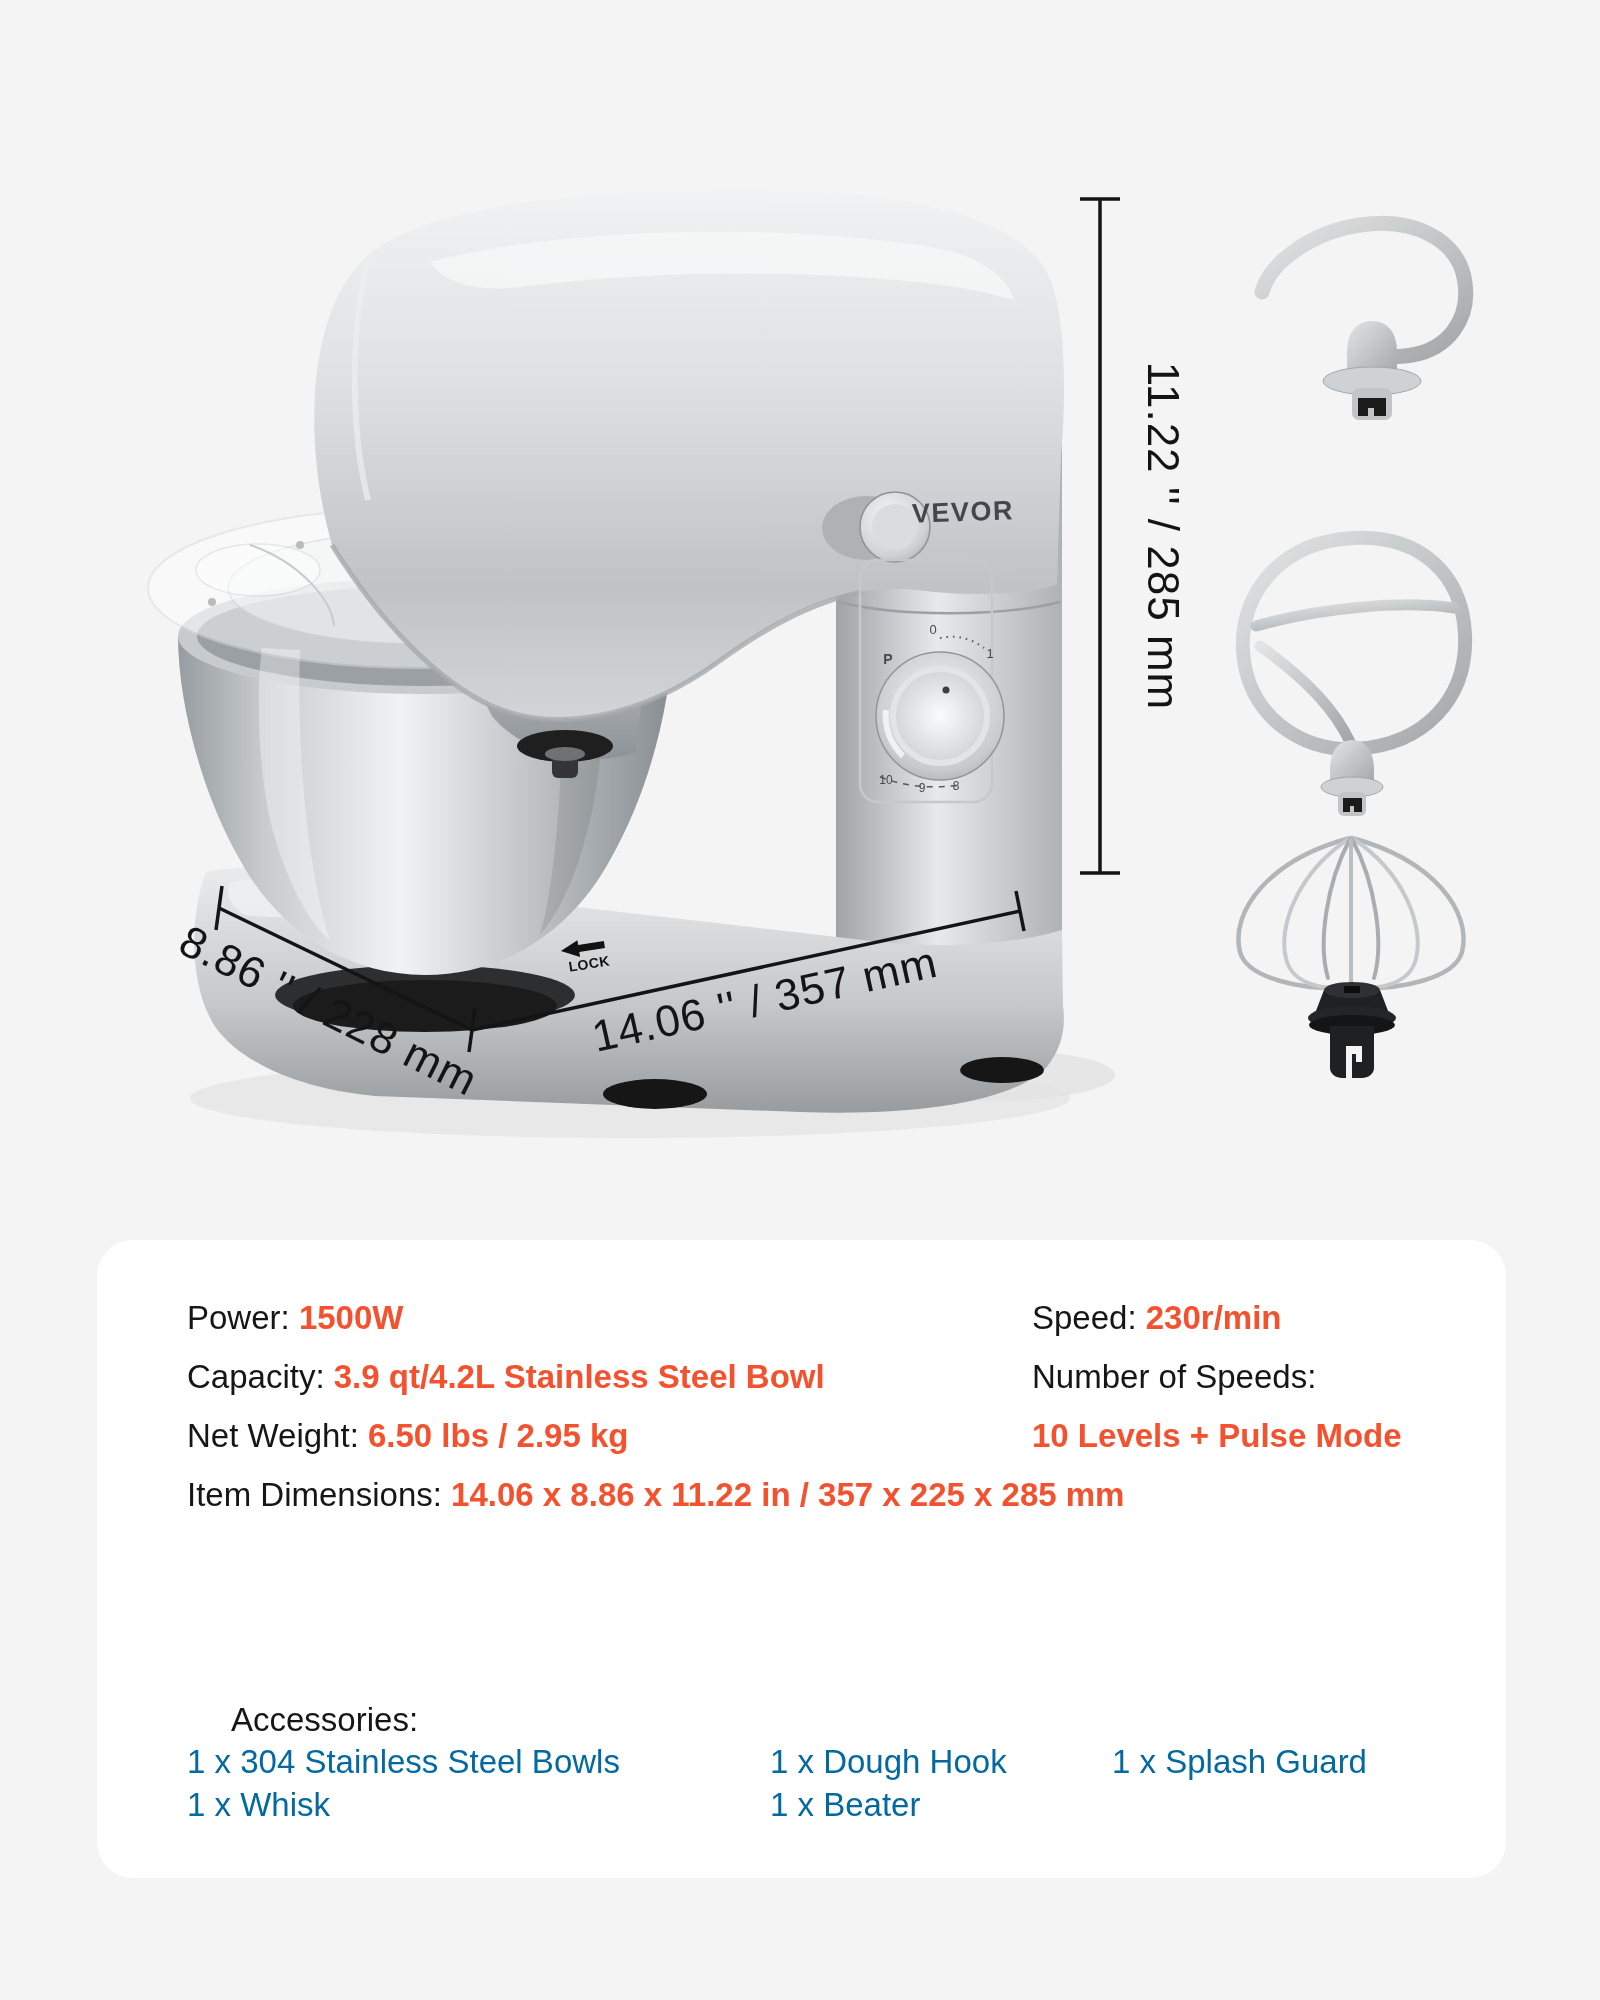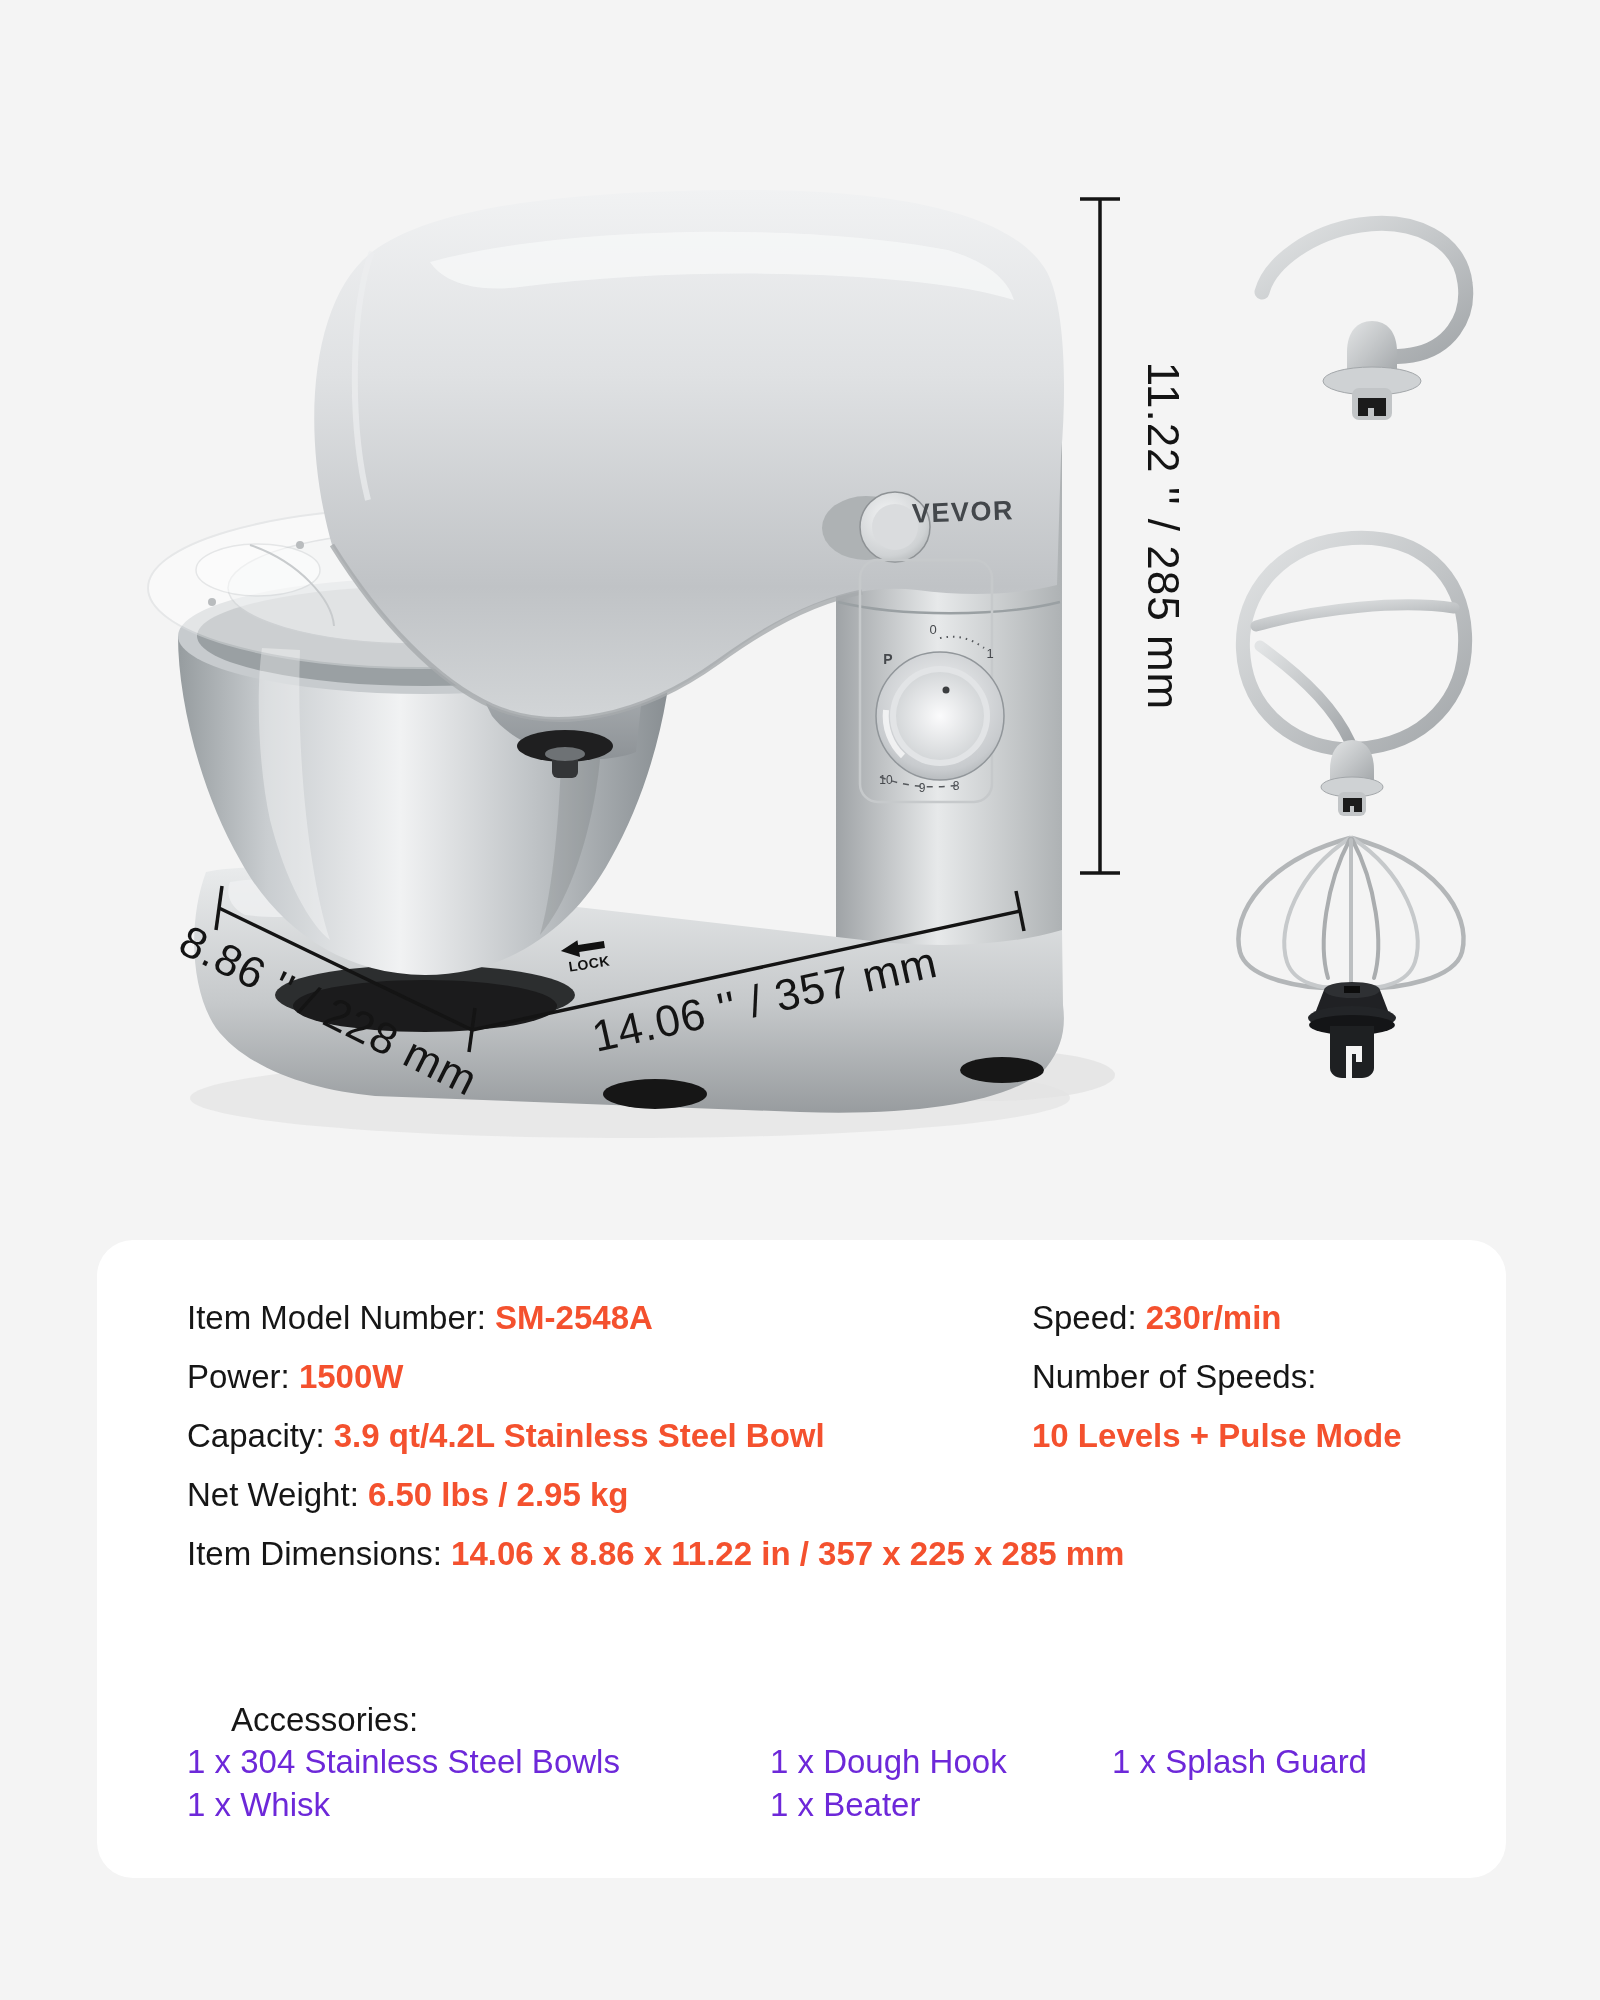--- a/index.html
+++ b/index.html
@@ -13,21 +13,21 @@
     position:absolute;left:97px;top:1240px;width:1409px;height:638px;
     background:#ffffff;border-radius:36px;
   }
   .spec-col{position:absolute;top:48px;font-size:33px;}
   .spec-col.left{left:90px;}
   .spec-col.right{left:935px;}
   .spec-row{line-height:59px;white-space:nowrap;}
   .lbl{font-weight:500;color:#161616;}
   .val{font-weight:700;color:#f4512e;}
   .acc-title{position:absolute;left:90px;top:458px;font-size:33px;font-weight:500;color:#161616;line-height:43px;margin-left:44px;}
-  .acc-col{position:absolute;top:500px;font-size:33px;font-weight:500;color:#6d28d9;}
+  .acc-col{position:absolute;top:500px;font-size:33px;font-weight:500;color:#0369a1;}
   .acc-col .acc-line{line-height:43px;white-space:nowrap;}
   .acc-col.c1{left:90px;}
   .acc-col.c2{left:673px;}
   .acc-col.c3{left:1015px;}
 </style>
 </head>
 <body>
 
 <div class="stage">
 
@@ -217,21 +217,20 @@
       <ellipse cx="1352" cy="1025" rx="43" ry="10" fill="#141517" stroke="none"></ellipse>
       <path d="M 1330,1026 L 1374,1026 L 1374,1068 C 1374,1074 1368,1078 1362,1078 L 1342,1078 C 1336,1078 1330,1074 1330,1068 Z" fill="#1e2022" stroke="none"></path>
       <path d="M 1346,1046 L 1362,1046 L 1362,1062 L 1356,1062 L 1356,1054 L 1352,1054 L 1352,1078 L 1346,1078 Z" fill="#f4f4f4" stroke="none"></path>
     </g>
   </svg>
 
   
   <div class="spec-card">
 
     <div class="spec-col left">
-      <div class="spec-row"><span class="lbl">Item Model Number: </span><span class="val">SM-2548A</span></div>
       <div class="spec-row"><span class="lbl">Power: </span><span class="val">1500W</span></div>
       <div class="spec-row"><span class="lbl">Capacity: </span><span class="val">3.9 qt/4.2L Stainless Steel Bowl</span></div>
       <div class="spec-row"><span class="lbl">Net Weight: </span><span class="val">6.50 lbs / 2.95 kg</span></div>
       <div class="spec-row"><span class="lbl">Item Dimensions: </span><span class="val">14.06 x 8.86 x 11.22 in / 357 x 225 x 285 mm</span></div>
     </div>
 
     <div class="spec-col right">
       <div class="spec-row"><span class="lbl">Speed: </span><span class="val">230r/min</span></div>
       <div class="spec-row"><span class="lbl">Number of Speeds:</span><span class="val"></span></div>
       <div class="spec-row"><span class="lbl"></span><span class="val">10 Levels + Pulse Mode</span></div>

